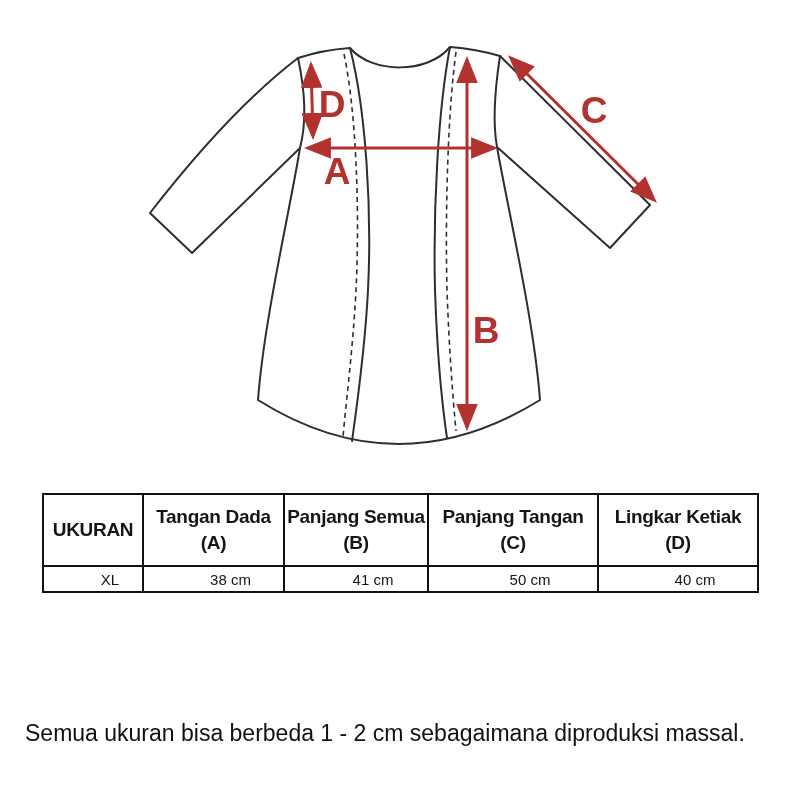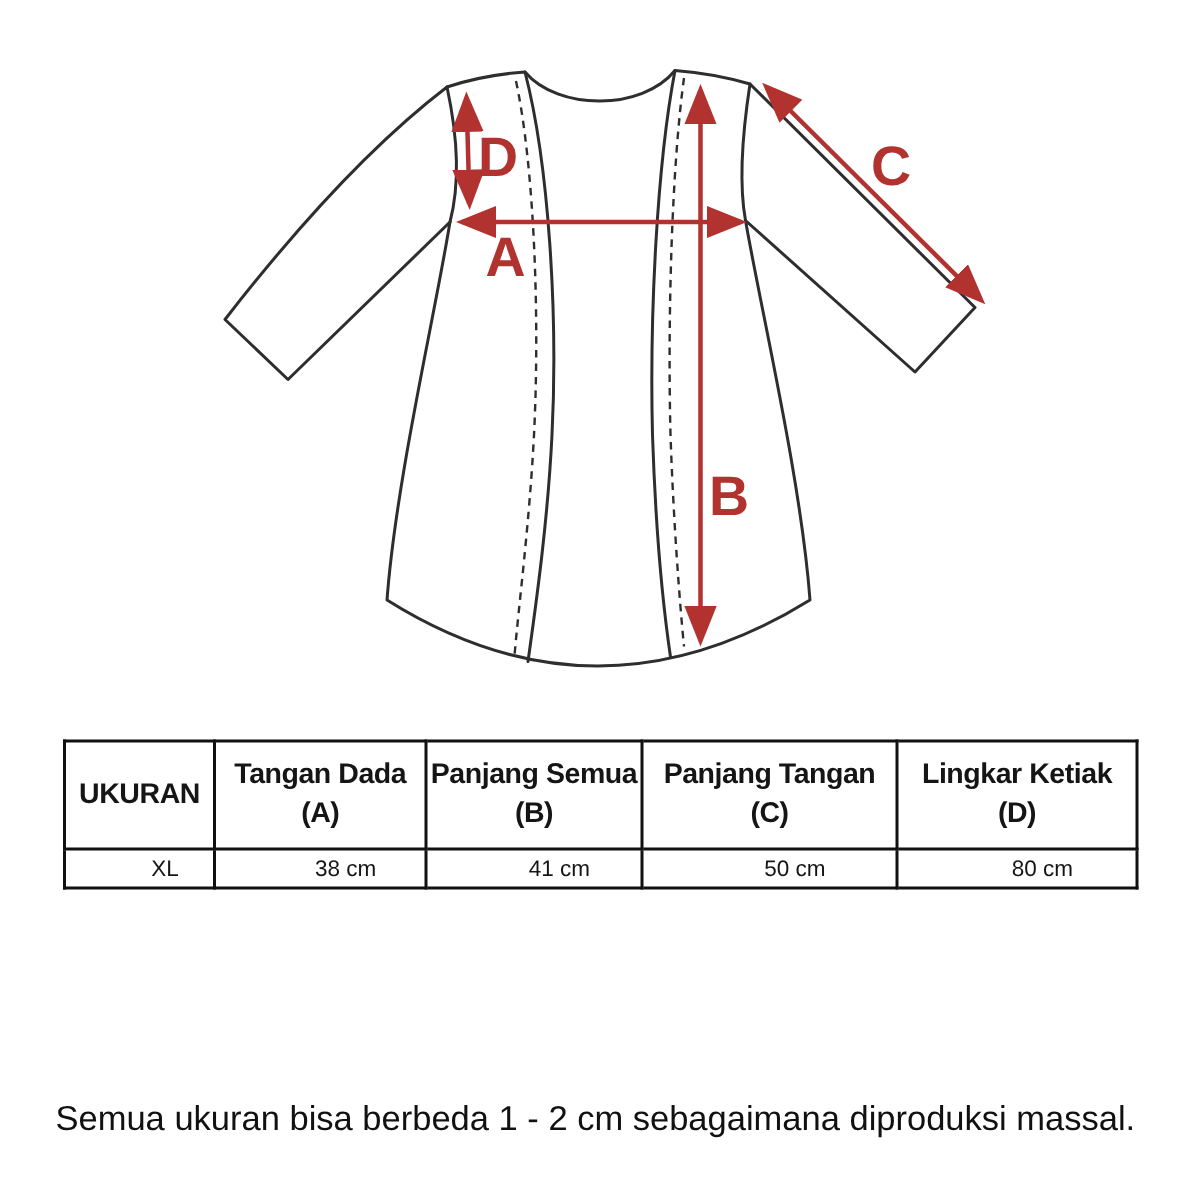--- a/index.html
+++ b/index.html
@@ -44,21 +44,21 @@
   }
   table.size-table td{
     font-size:15px;
     font-weight:normal;
     padding-left:34px;
   }
   .footnote{
     position:absolute;
     left:25px;top:716px;
     width:745px;
-    margin:12px;
+    margin:0;
     font-size:23px;
     line-height:34px;
     color:#111111;
   }
 </style>
 </head>
 <body>
 
 <div class="canvas">
 
@@ -134,20 +134,20 @@
           <div>(D)</div>
         </th>
       </tr>
     </thead>
     <tbody>
       <tr>
         <td>XL</td>
         <td>38 cm</td>
         <td>41 cm</td>
         <td>50 cm</td>
-        <td>80 cm</td>
+        <td>40 cm</td>
       </tr>
     </tbody>
   </table>
 
   <p class="footnote">Semua ukuran bisa berbeda 1 - 2 cm sebagaimana diproduksi massal.</p>
 
 </div>
 
 </body></html>

